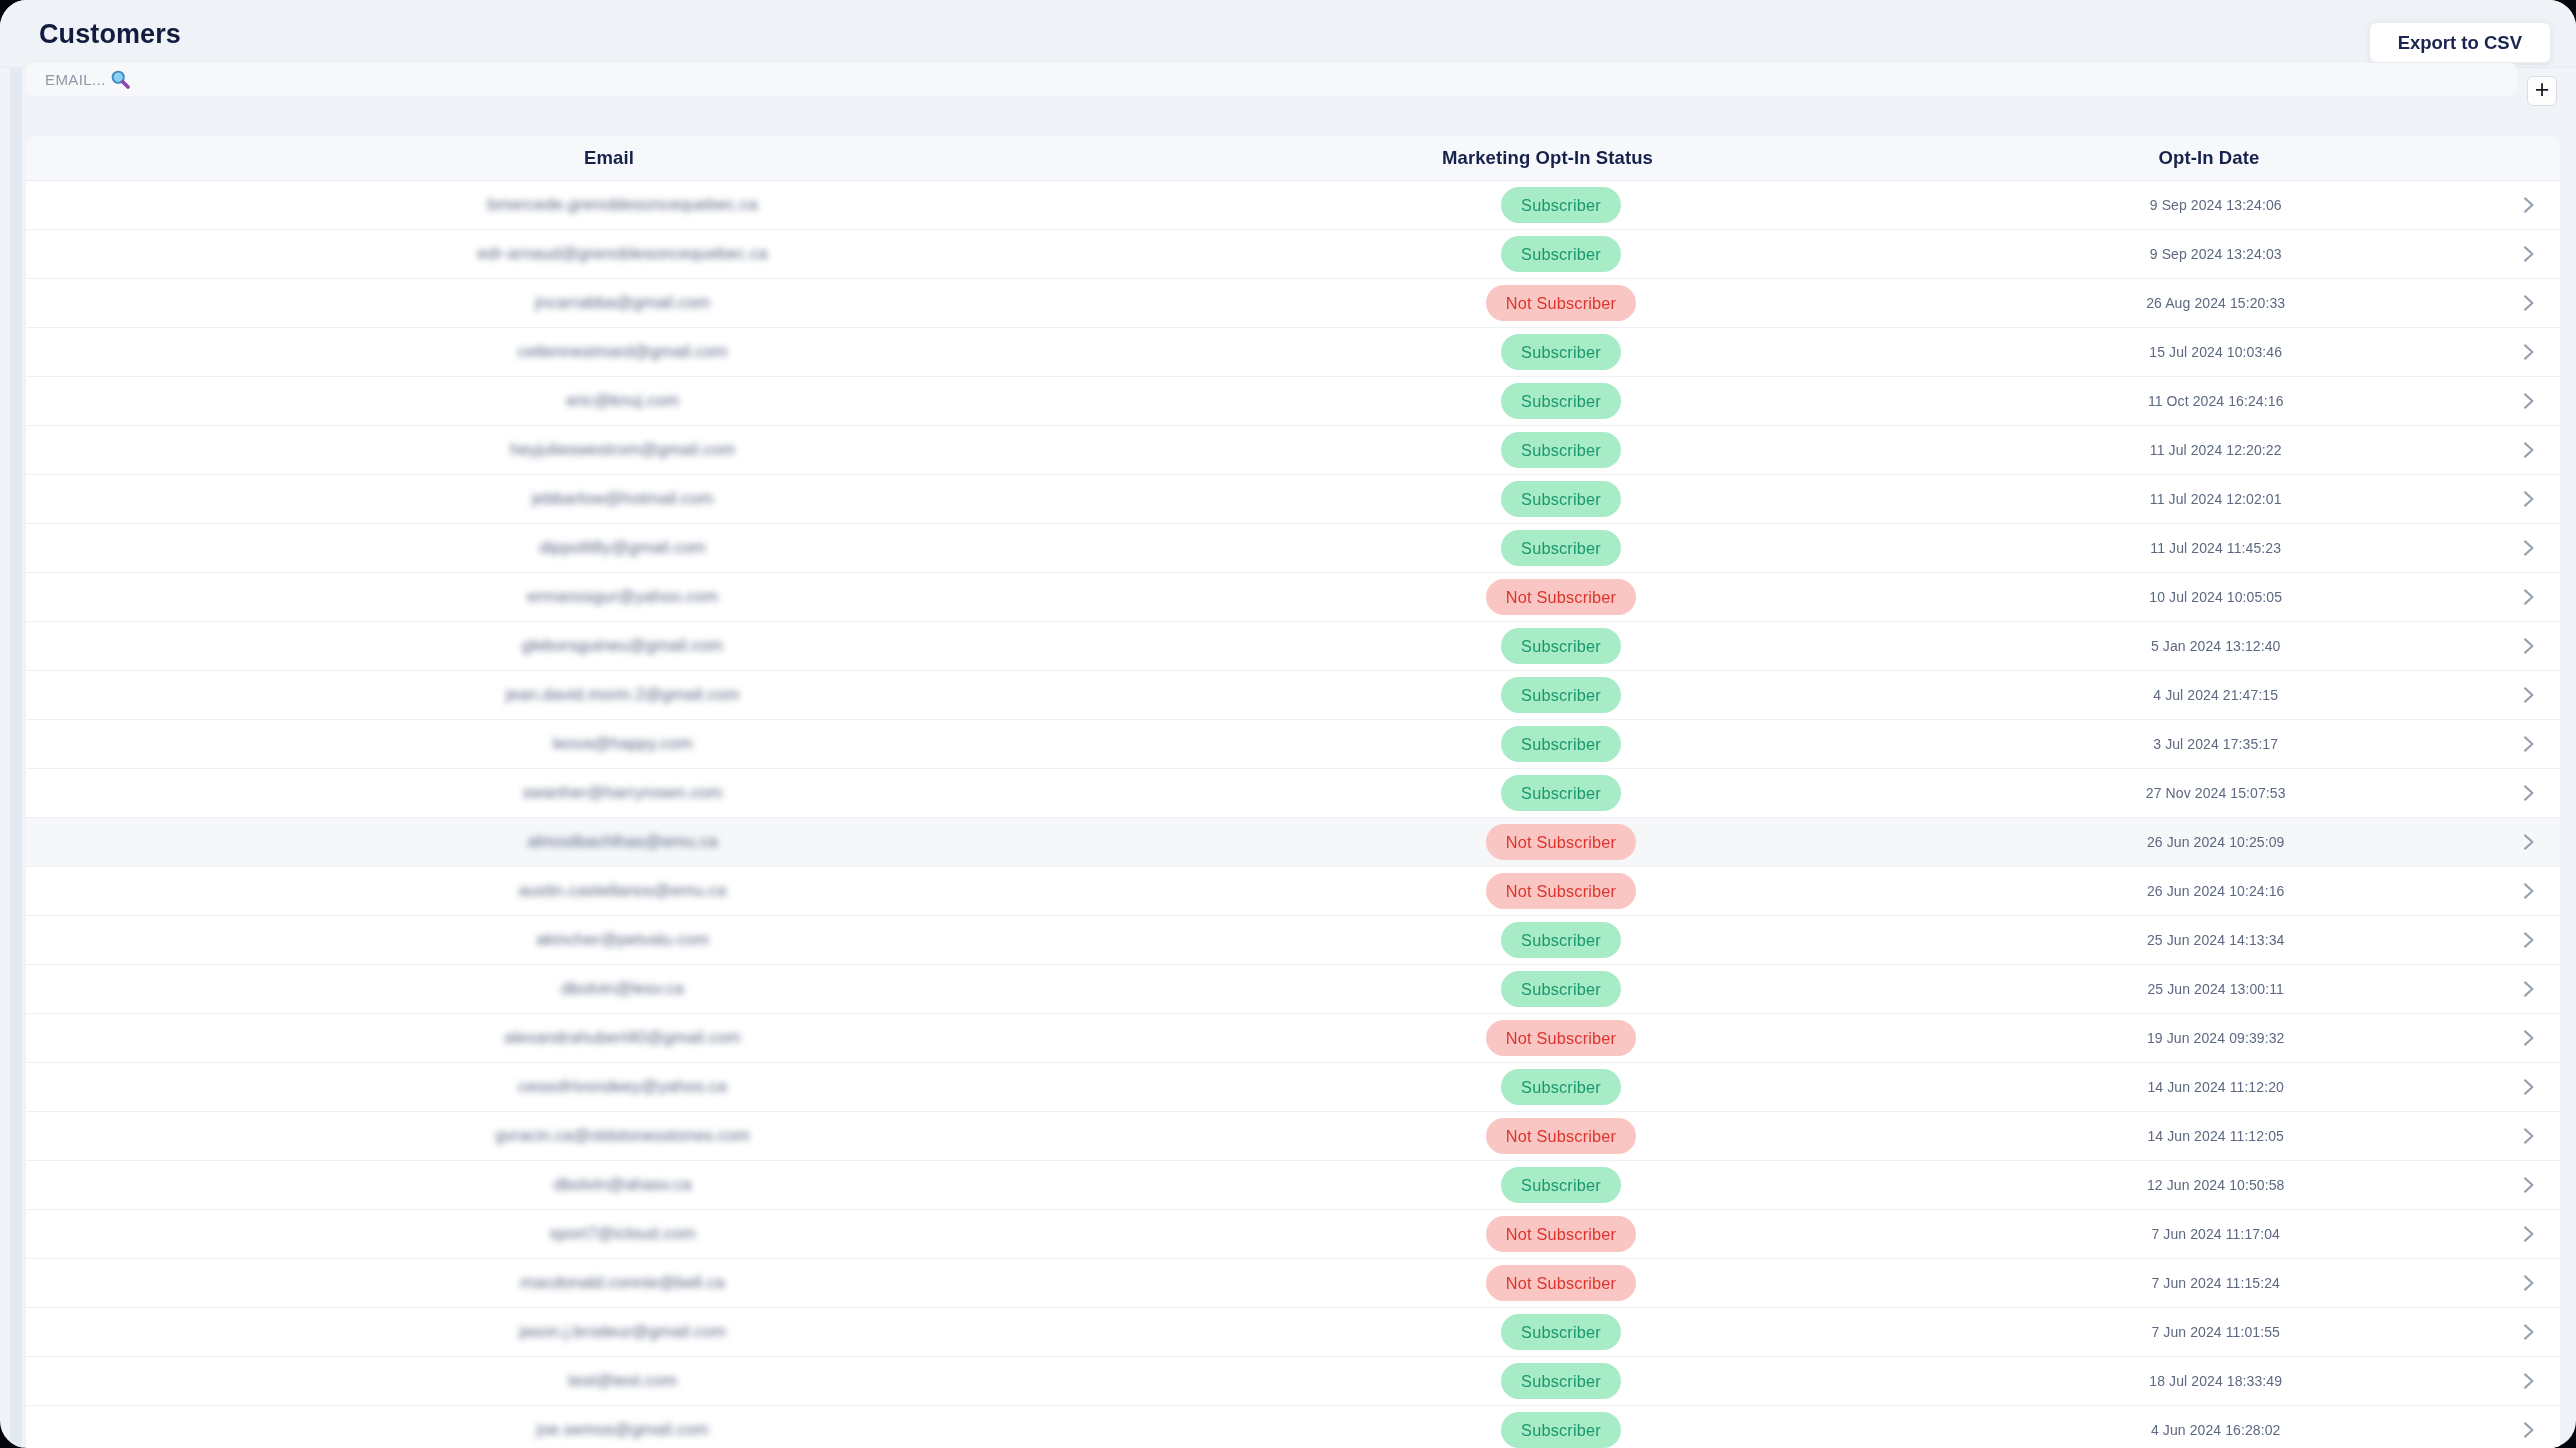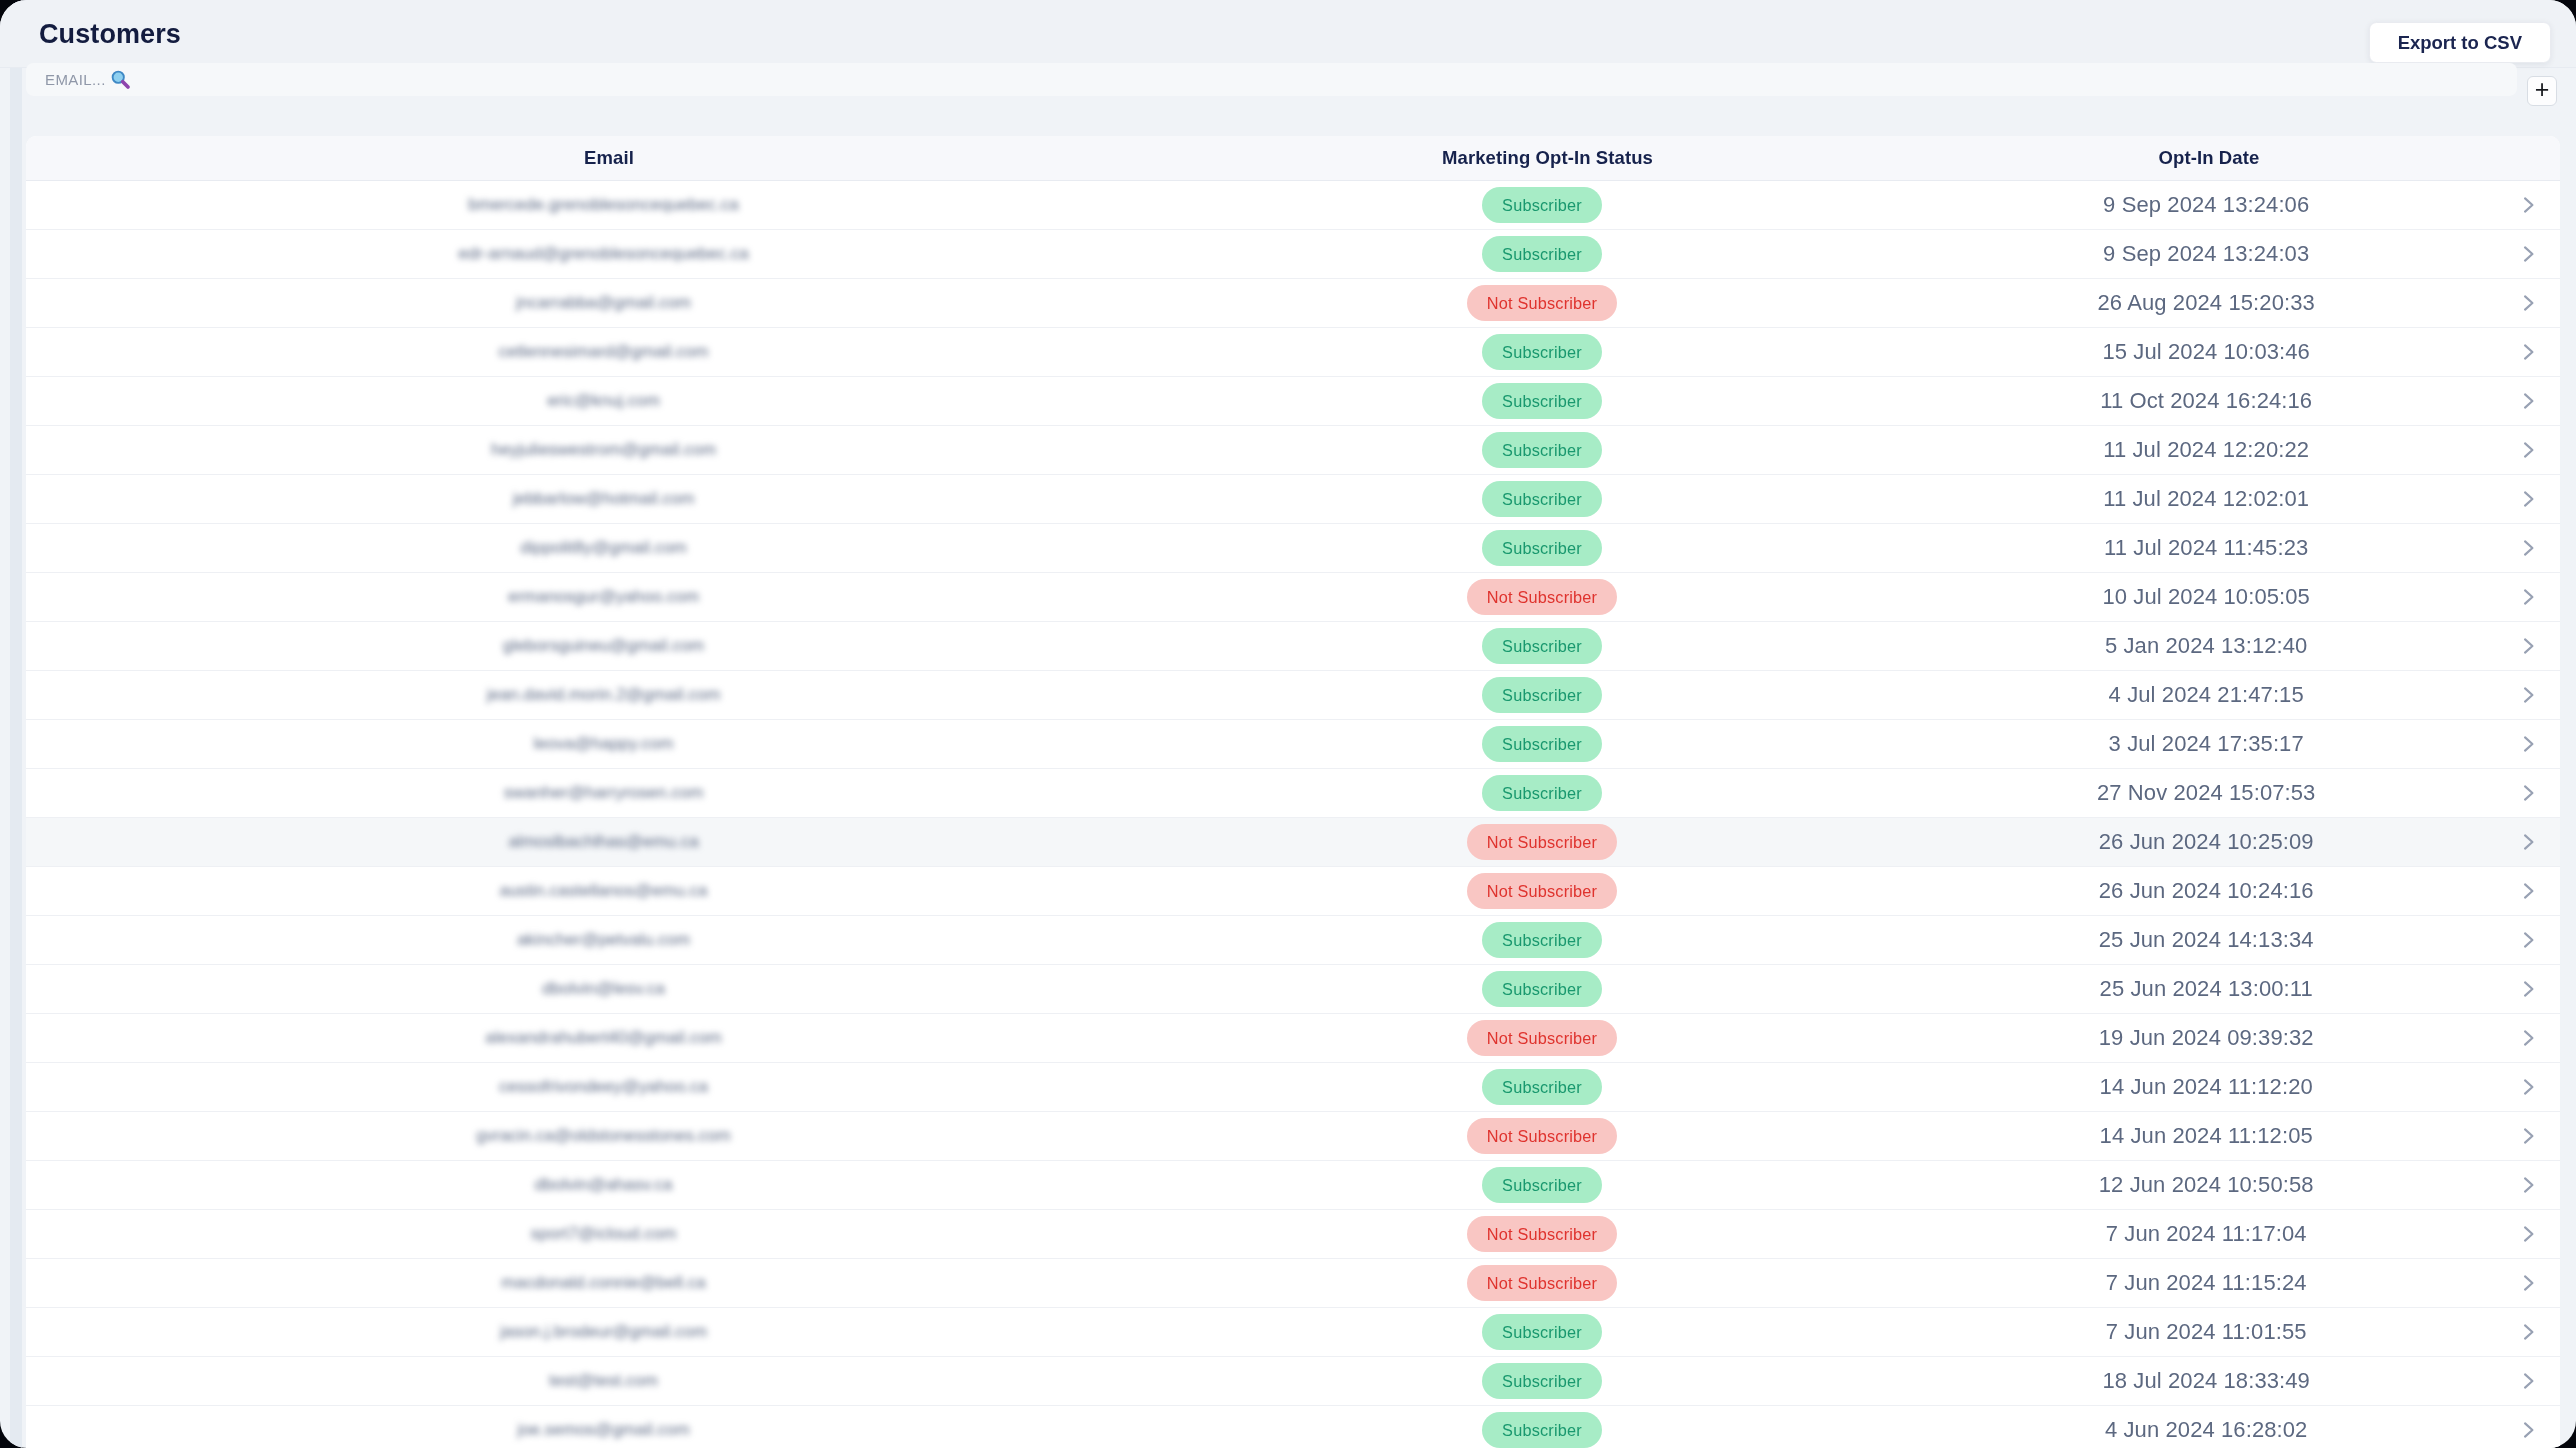--- a/index.html
+++ b/index.html
@@ -75,37 +75,37 @@
     align-items:center;
     padding-left:18.5px;
   }
   .th{font-size:18.5px;font-weight:700;color:#16224c;letter-spacing:0.1px;}
   .row{
     height:49px;box-sizing:border-box;
     border-bottom:0.7px solid #eef0f4;
     display:grid;
     grid-template-columns:1129px 748px 1fr 64px;
     align-items:center;
-    padding-left:13px;
+    padding-left:32px;
     background:#ffffff;
     cursor:pointer;
   }
   .row.hovered{background:#f5f7f9;}
   .email{
     font-size:17px;color:#5d6a85;
     filter:blur(3px);
     white-space:nowrap;overflow:hidden;
   }
   .pill{
     display:inline-block;
     font-size:16.3px;font-weight:500;
     padding:8.2px 20px;border-radius:19px;
     letter-spacing:0.2px;
   }
-  .date{font-size:22px;color:#5c6880;letter-spacing:0.1px;}
+  .date{font-size:14px;color:#5c6880;letter-spacing:0.1px;}
   .chev{width:22px;height:22px;display:block;margin:0 auto;}
 </style>
 </head>
 <body>
 
 <div class="app">
   <div class="left-strip"></div>
 
   <div class="topbar">
     <div class="page-title">Customers</div>

